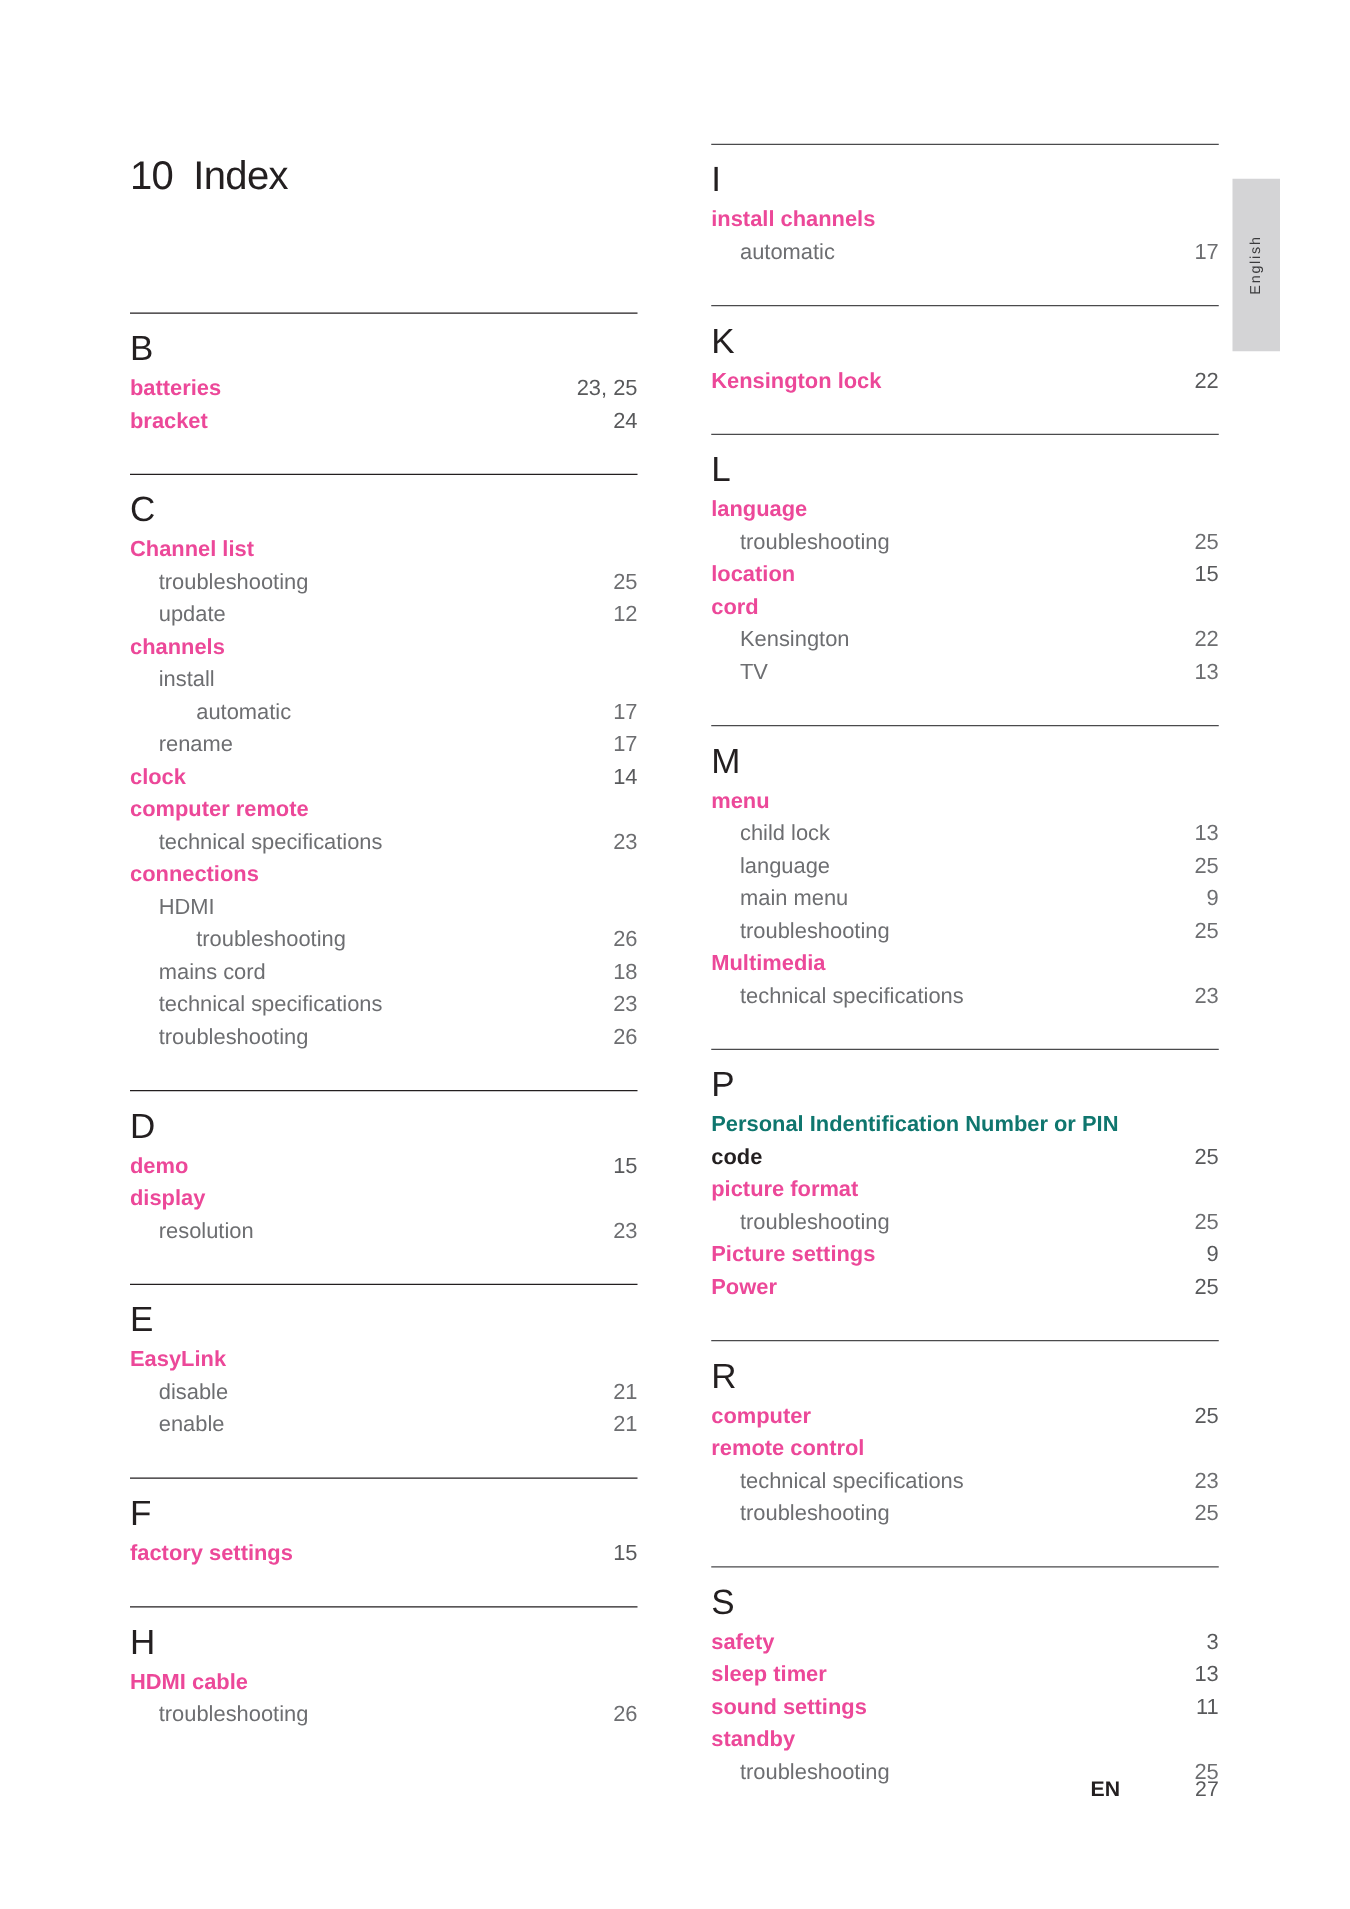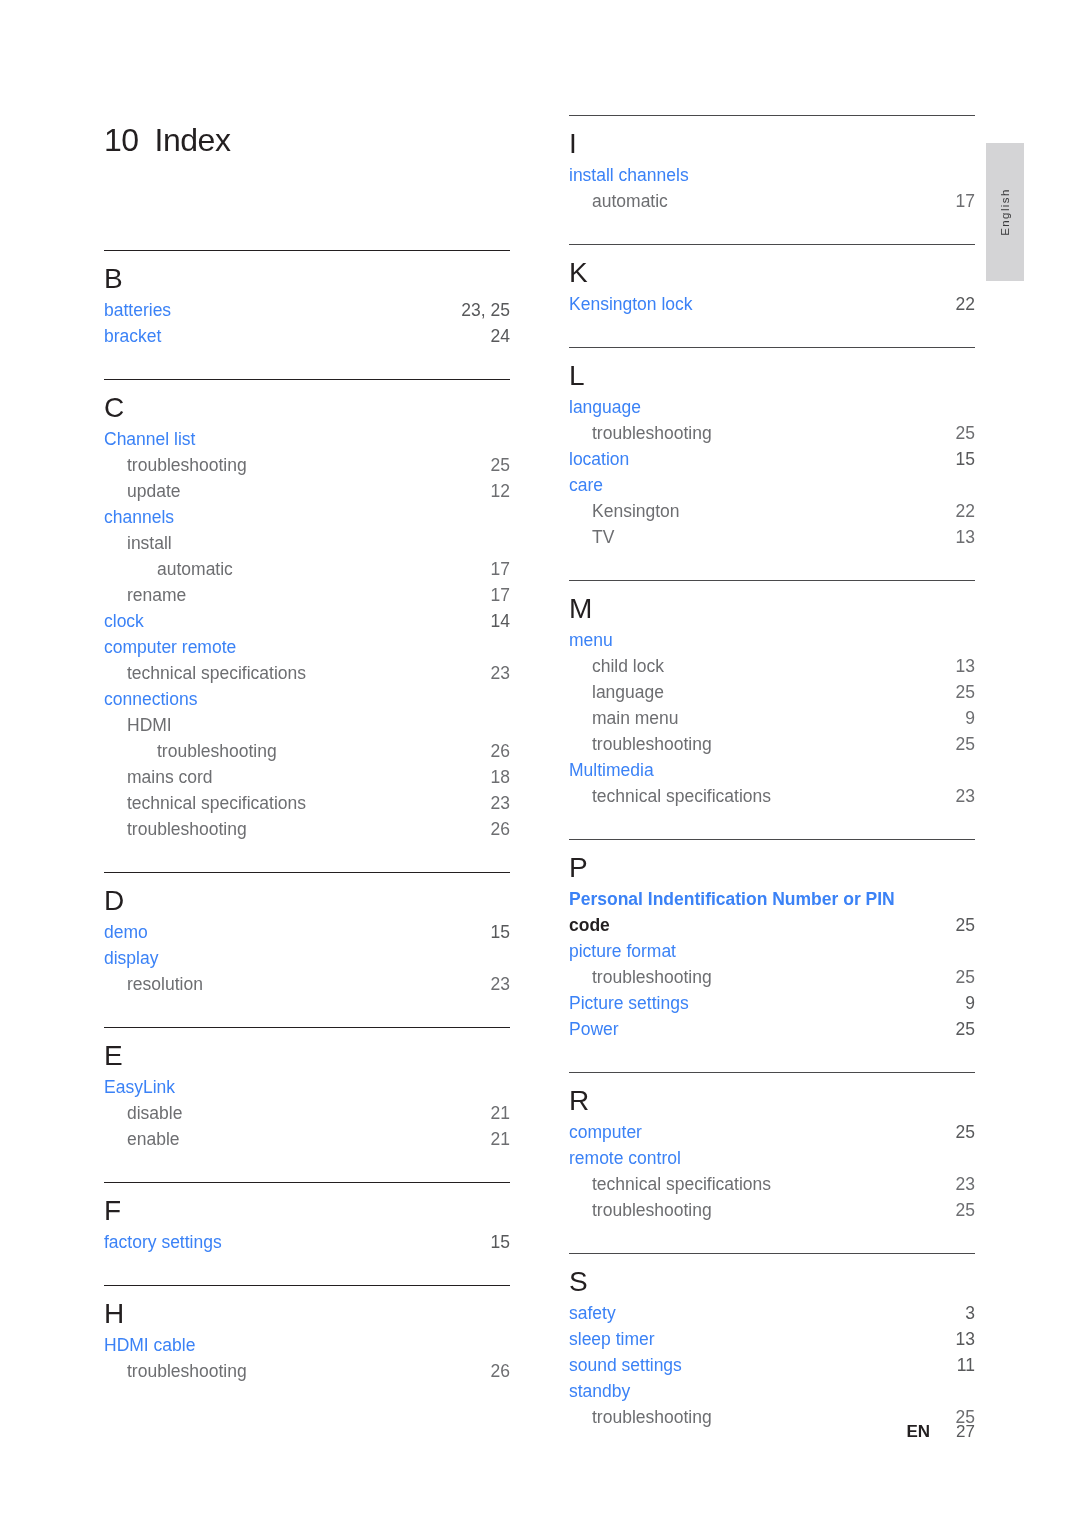--- a/index.html
+++ b/index.html
@@ -88,40 +88,40 @@
   .entry .label { flex: 0 1 auto; }
   .entry .filler { flex: 1 1 auto; min-width: 6px; }
   .entry .pageno {
     flex: 0 0 auto;
     text-align: right;
     font-variant-numeric: lining-nums;
   }
 
   
   .entry.lvl0 .label {
-    font-weight: normal;
-    color: #3b82f6;
+    font-weight: bold;
+    color: #ec4899;
   }
   .entry.lvl0 .pageno { color: #58595b; }
 
   
   .entry.lvl1 { padding-left: 23px; }
   .entry.lvl1 .label { color: #6d6e71; font-weight: 400; }
   .entry.lvl1 .pageno { color: #6d6e71; }
 
   
   .entry.lvl2 { padding-left: 53px; }
   .entry.lvl2 .label { color: #6d6e71; font-weight: 400; }
   .entry.lvl2 .pageno { color: #6d6e71; }
 
   
   .entry.wrap { display: block; white-space: normal; }
   .entry.wrap .label {
     font-weight: bold;
-    color: #3b82f6;
+    color: #0f766e;
     display: block;
   }
   .entry.wrap .tail {
     display: flex;
     align-items: baseline;
     justify-content: flex-end;
   }
   .entry.wrap .tail .tail-word { font-weight: bold; color: #231f20; }
   .entry.wrap .tail .filler { flex: 1 1 auto; }
   .entry.wrap .tail .pageno { color: #58595b; }
@@ -135,21 +135,21 @@
     display: flex;
     justify-content: flex-end;
     align-items: baseline;
     font-size: 17px;
   }
   #footer .en {
     font-weight: bold;
     color: #231f20;
     margin-right: 26px;
   }
-  #footer .pg { color: #58595b; }
+  #footer .pg { color: #58595b; margin-left: 34px; }
 </style>
 </head>
 <body>
 
 <div id="page-title">
   <span class="num">10</span><span class="txt">Index</span>
 </div>
 
 <div id="lang-tab">
   <span class="lang-label">English</span>
@@ -369,21 +369,21 @@
           <span class="label">troubleshooting</span>
           <span class="filler"></span>
           <span class="pageno">25</span>
         </div>
         <div class="entry lvl0">
           <span class="label">location</span>
           <span class="filler"></span>
           <span class="pageno">15</span>
         </div>
         <div class="entry lvl0">
-          <span class="label">care</span>
+          <span class="label">cord</span>
           <span class="filler"></span>
           <span class="pageno"></span>
         </div>
         <div class="entry lvl1">
           <span class="label">Kensington</span>
           <span class="filler"></span>
           <span class="pageno">22</span>
         </div>
         <div class="entry lvl1">
           <span class="label">TV</span>

